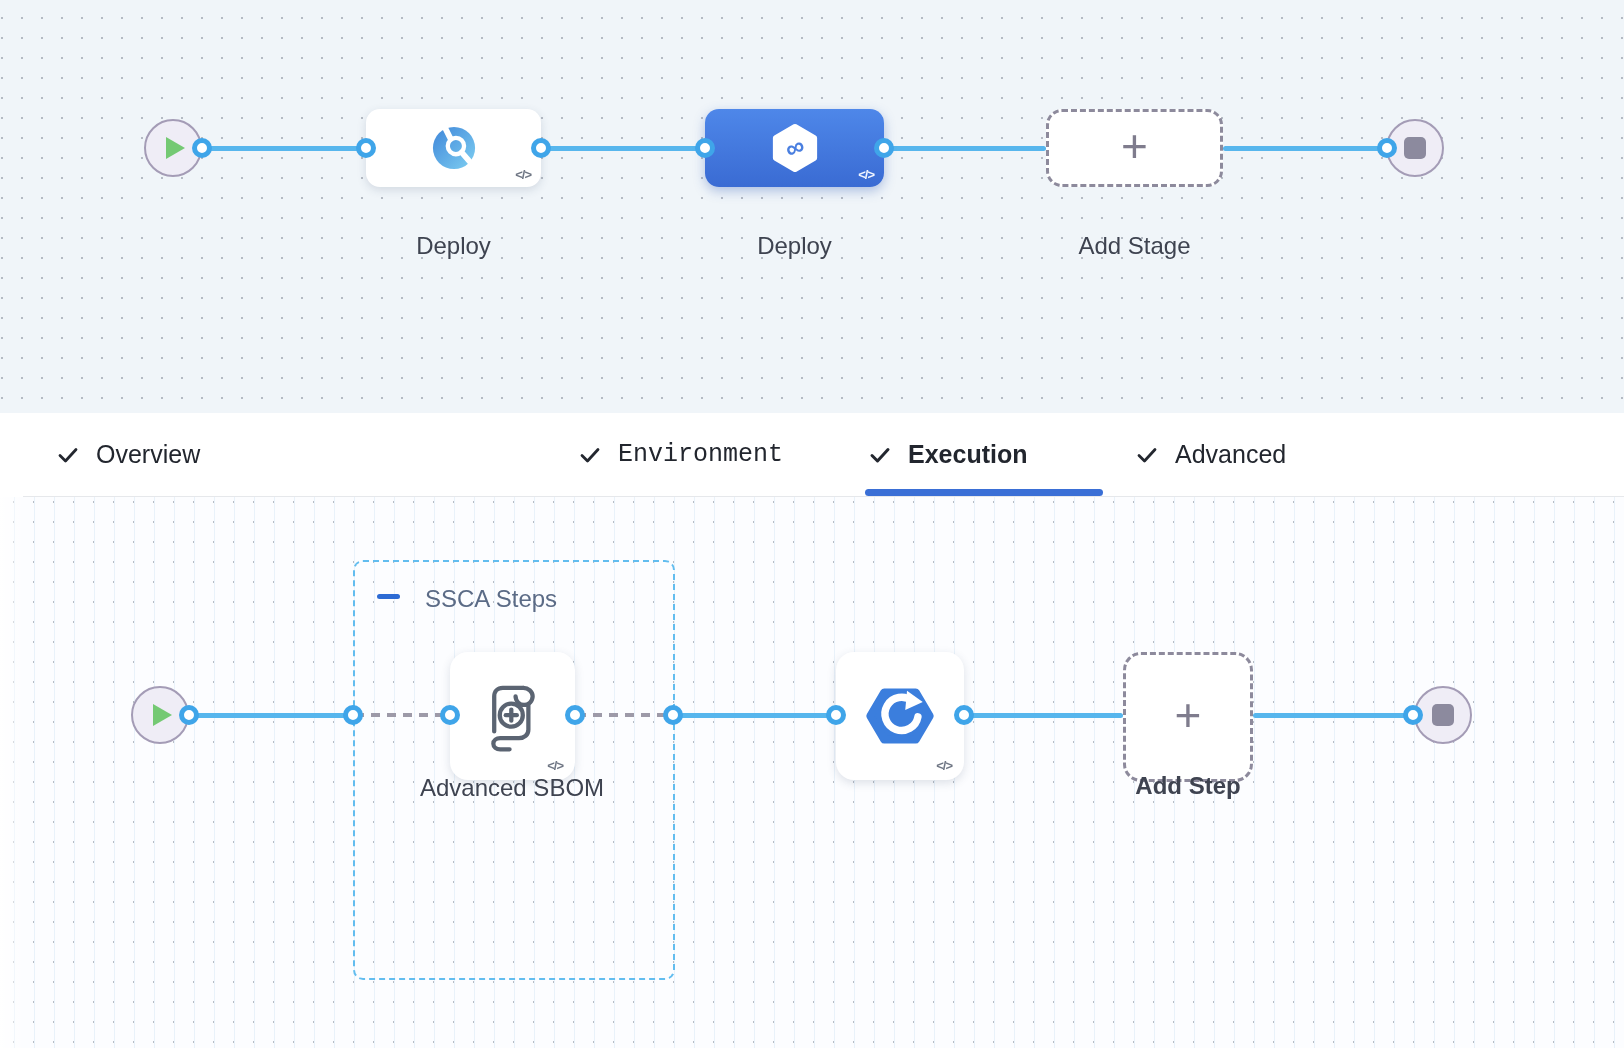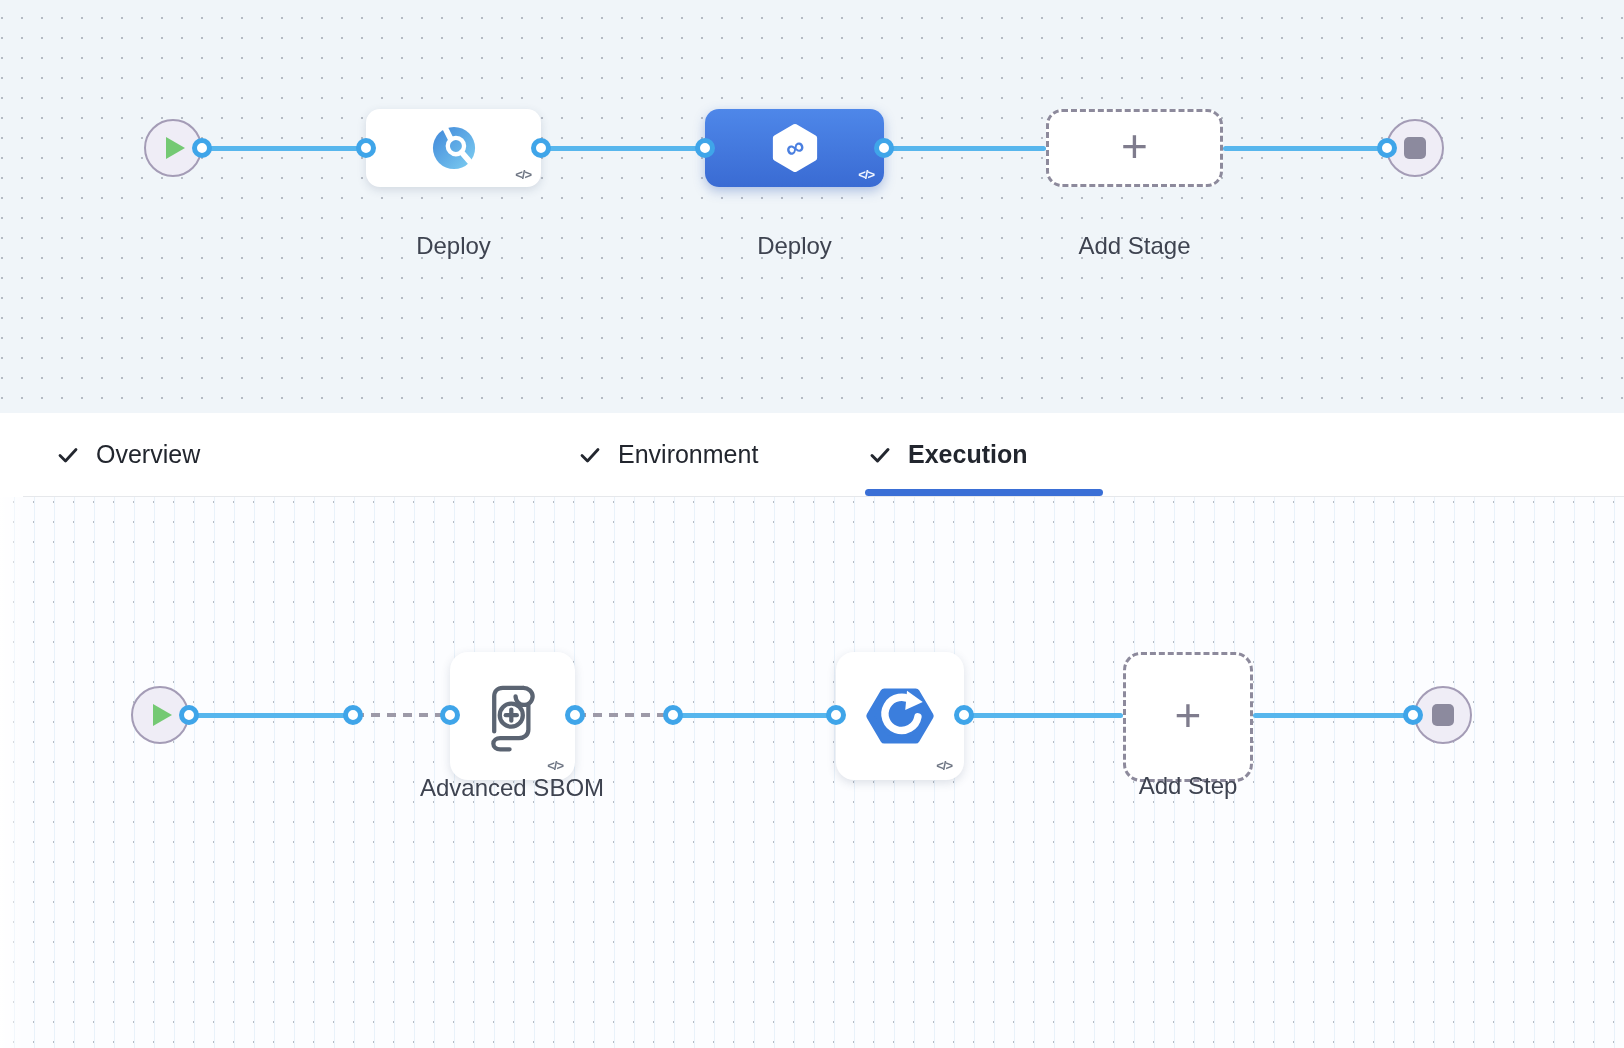--- a/index.html
+++ b/index.html
@@ -144,42 +144,54 @@
 
   <div class="tabbar">
     <div class="tab" style="left:33px;">
       <span>
         <svg width="24" height="24" viewBox="0 0 24 24">
             <path d="M4 12.5 9.5 18 20 6.5" fill="none" stroke="#23272f" stroke-width="2.8" stroke-linecap="round" stroke-linejoin="round"></path>
           </svg>
       </span>
       <span class="tab-label">Overview</span>
     </div>
-    <div class="tab" style="left:555px;">
+    <div class="tab" style="left:555px;font-family:Liberation Mono, monospace;">
       <span>
         <svg width="24" height="24" viewBox="0 0 24 24">
             <path d="M4 12.5 9.5 18 20 6.5" fill="none" stroke="#23272f" stroke-width="2.8" stroke-linecap="round" stroke-linejoin="round"></path>
           </svg>
       </span>
       <span class="tab-label">Environment</span>
     </div>
     <div class="tab active" style="left:845px;">
       <span>
         <svg width="24" height="24" viewBox="0 0 24 24">
             <path d="M4 12.5 9.5 18 20 6.5" fill="none" stroke="#23272f" stroke-width="3" stroke-linecap="round" stroke-linejoin="round"></path>
           </svg>
       </span>
       <span class="tab-label">Execution</span>
+    </div>
+    <div class="tab" style="left:1112px;">
+      <span>
+        <svg width="24" height="24" viewBox="0 0 24 24">
+            <path d="M4 12.5 9.5 18 20 6.5" fill="none" stroke="#23272f" stroke-width="2.8" stroke-linecap="round" stroke-linejoin="round"></path>
+          </svg>
+      </span>
+      <span class="tab-label">Advanced</span>
     </div>
     <div class="tab-underline"></div>
   </div>
 
   <div class="canvas-bottom">
     <div class="edge-fade"></div>
 
+    <div class="group-box" style="left:353px; top:63px; width:322px; height:420px;">
+      <div class="group-minus" style="left:22px; top:32px;"></div>
+      <div class="group-title" style="left:70px; top:23px;">SSCA Steps</div>
+    </div>
 
     <div class="term-node" style="left:131px; top:189px;">
       <div class="play-tri"></div>
     </div>
 
     <div class="line" style="left:189px; top:216px; width:164px;"></div>
     <div class="dline" style="left:355px; top:216px; width:93px;"></div>
     <div class="dline" style="left:577px; top:216px; width:94px;"></div>
     <div class="line" style="left:673px; top:216px; width:163px;"></div>
     <div class="line" style="left:964px; top:216px; width:159px;"></div>
@@ -218,20 +230,20 @@
           <path d="M62 31 A19 19 0 1 0 68.5 49" fill="none" stroke="#fff" stroke-width="8.5" stroke-linecap="round"></path>
           <polygon points="56,19 74,32 54,41" fill="#fff"></polygon>
         </svg>
       </span>
       <span class="code-badge" style="right:12px; bottom:7px;">&lt;/&gt;</span>
     </div>
 
     <div class="add-box" style="left:1123px; top:155px; width:130px; height:130px; border-radius:18px;">
       <span class="plus-glyph">+</span>
     </div>
-    <div class="node-label" style="left:1088px; top:275px; width:200px;">Add Step</div>
+    <div class="node-label" style="left:1088px; top:275px; width:200px;font-weight:bold;">Add Step</div>
 
     <div class="term-node" style="left:1414px; top:189px;">
       <div class="stop-sq"></div>
     </div>
   </div>
 
 </div>
 
 </body></html>

